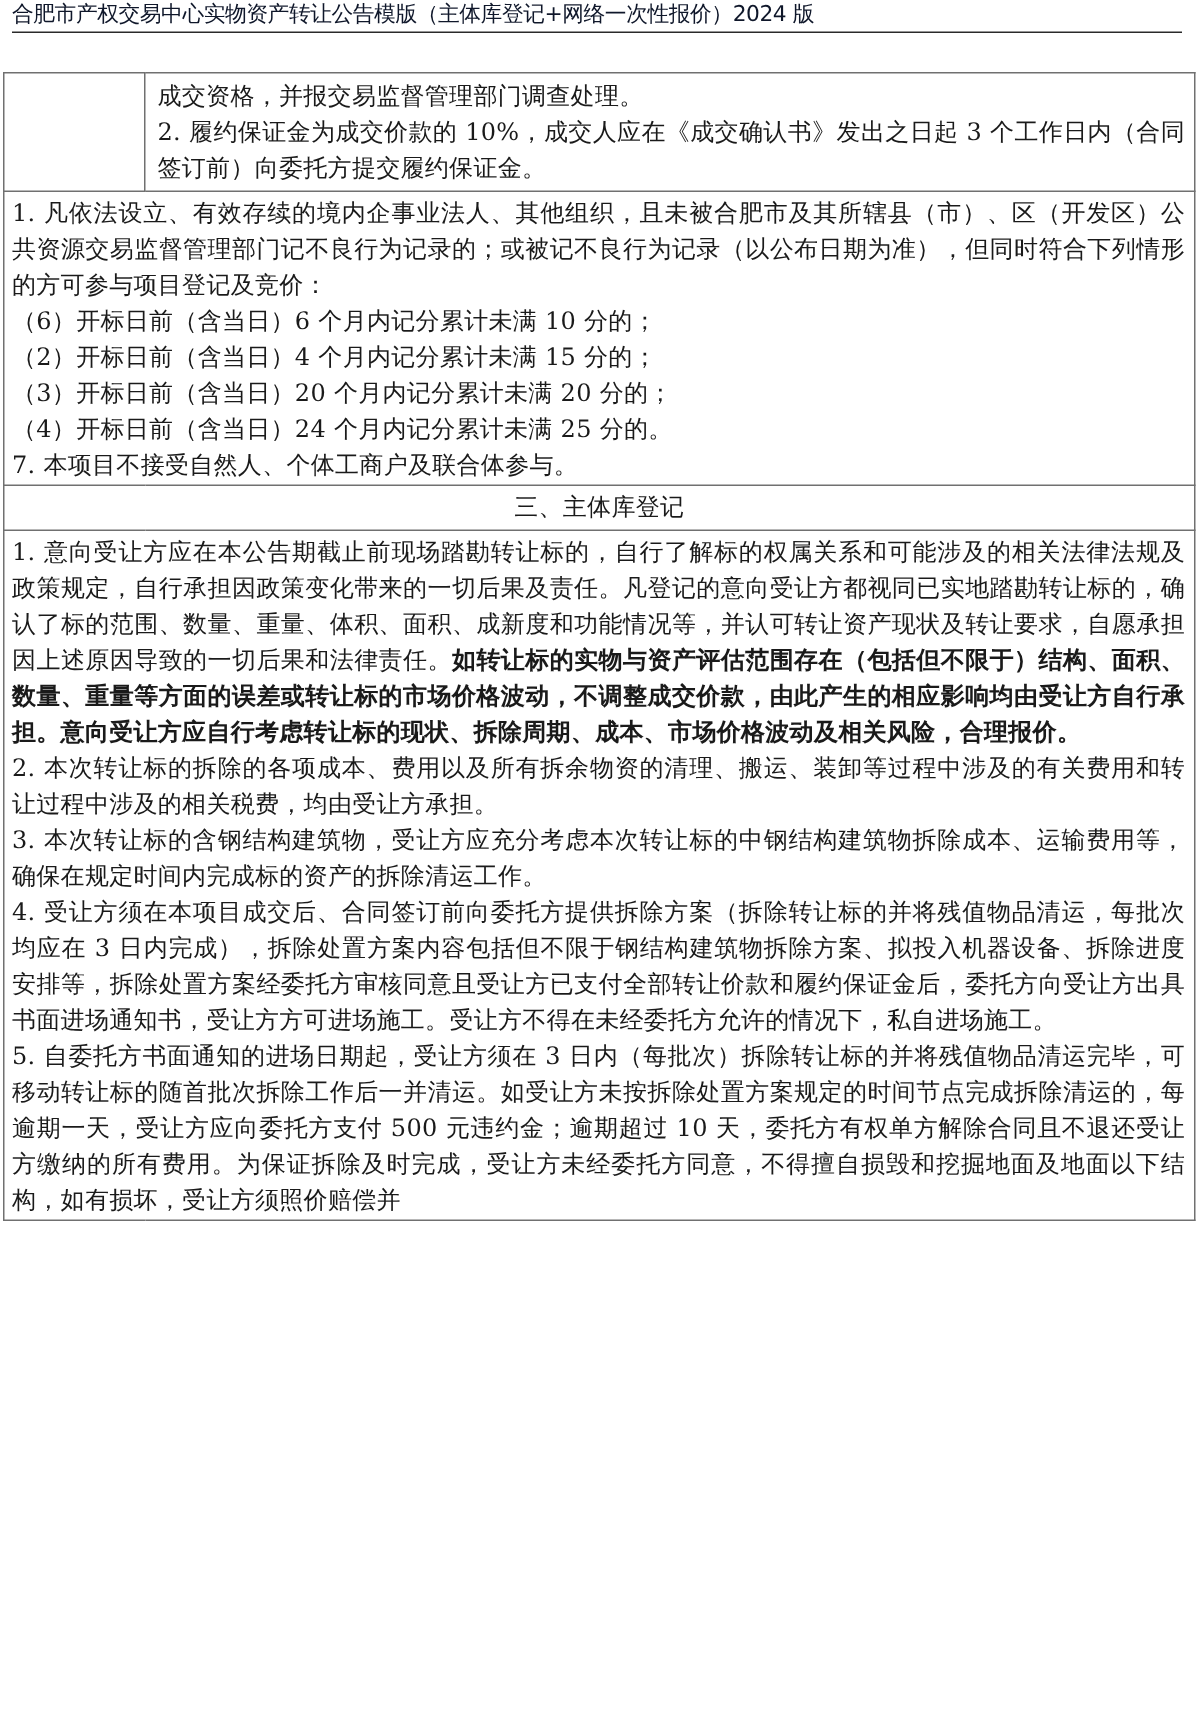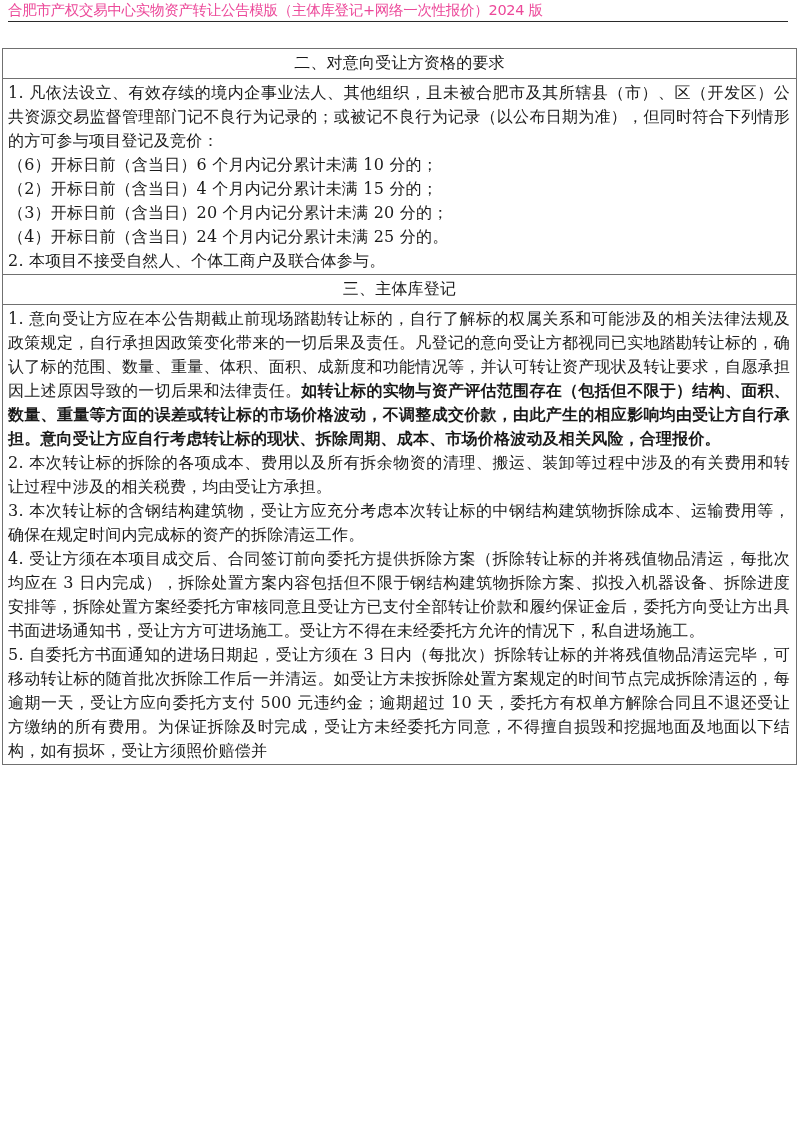--- a/index.html
+++ b/index.html
@@ -4,21 +4,21 @@
 <style>
   html, body { margin: 0; padding: 0; background: #ffffff; }
   body {
     width: 800px; height: 1145px; overflow: hidden; position: relative;
     font-family: "DejaVu Serif", "Liberation Serif", serif;
     color: #1a1a1a;
   }
   .doc-header {
     position: absolute; left: 8px; top: 2px; width: 780px;
     font-family: "DejaVu Sans", "Liberation Sans", sans-serif;
-    font-size: 14.5px; line-height: 17px; color: #ec4899;
+    font-size: 14.5px; line-height: 17px; color: #0f172a;
     white-space: nowrap; letter-spacing: -0.3px;
   }
   .header-rule {
     position: absolute; left: 8px; top: 21px; width: 780px; height: 0;
     border-top: 1.5px solid #2a2a2a;
   }
   .doc-table {
     position: absolute; left: 2px; top: 48px; width: 795px;
     border-collapse: collapse; table-layout: fixed;
   }
@@ -35,31 +35,35 @@
   .bold { font-weight: bold; }
 </style>
 </head>
 <body>
 
 <div class="doc-header">合肥市产权交易中心实物资产转让公告模版（主体库登记+网络一次性报价）2024 版</div>
 <div class="header-rule"></div>
 
 <table class="doc-table">
   <tbody>
-  <tr>
-    <td colspan="2" class="section-title">二、对意向受让方资格的要求</td>
+      <tr>
+    <td class="left-col"></td>
+    <td class="cont">
+      <p class="para">成交资格，并报交易监督管理部门调查处理。</p>
+      <p class="para">2. 履约保证金为成交价款的 10%，成交人应在《成交确认书》发出之日起 3 个工作日内（合同签订前）向委托方提交履约保证金。</p>
+    </td>
   </tr>
   <tr>
     <td colspan="2" class="body-cell">
       <p class="para">1. 凡依法设立、有效存续的境内企事业法人、其他组织，且未被合肥市及其所辖县（市）、区（开发区）公共资源交易监督管理部门记不良行为记录的；或被记不良行为记录（以公布日期为准），但同时符合下列情形的方可参与项目登记及竞价：</p>
       <p class="para">（6）开标日前（含当日）6 个月内记分累计未满 10 分的；</p>
       <p class="para">（2）开标日前（含当日）4 个月内记分累计未满 15 分的；</p>
       <p class="para">（3）开标日前（含当日）20 个月内记分累计未满 20 分的；</p>
       <p class="para">（4）开标日前（含当日）24 个月内记分累计未满 25 分的。</p>
-      <p class="para">2. 本项目不接受自然人、个体工商户及联合体参与。</p>
+      <p class="para">7. 本项目不接受自然人、个体工商户及联合体参与。</p>
     </td>
   </tr>
   <tr>
     <td colspan="2" class="section-title">三、主体库登记</td>
   </tr>
   <tr>
     <td colspan="2" class="body-cell">
       <p class="para"><span>1. 意向受让方应在本公告期截止前现场踏勘转让标的，自行了解标的权属关系和可能涉及的相关法律法规及政策规定，自行承担因政策变化带来的一切后果及责任。凡登记的意向受让方都视同已实地踏勘转让标的，确认了标的范围、数量、重量、体积、面积、成新度和功能情况等，并认可转让资产现状及转让要求，自愿承担因上述原因导致的一切后果和法律责任。</span><span class="bold">如转让标的实物与资产评估范围存在（包括但不限于）结构、面积、数量、重量等方面的误差或转让标的市场价格波动，不调整成交价款，由此产生的相应影响均由受让方自行承担。意向受让方应自行考虑转让标的现状、拆除周期、成本、市场价格波动及相关风险，合理报价。</span></p>
       <p class="para">2. 本次转让标的拆除的各项成本、费用以及所有拆余物资的清理、搬运、装卸等过程中涉及的有关费用和转让过程中涉及的相关税费，均由受让方承担。</p>
       <p class="para">3. 本次转让标的含钢结构建筑物，受让方应充分考虑本次转让标的中钢结构建筑物拆除成本、运输费用等，确保在规定时间内完成标的资产的拆除清运工作。</p>

